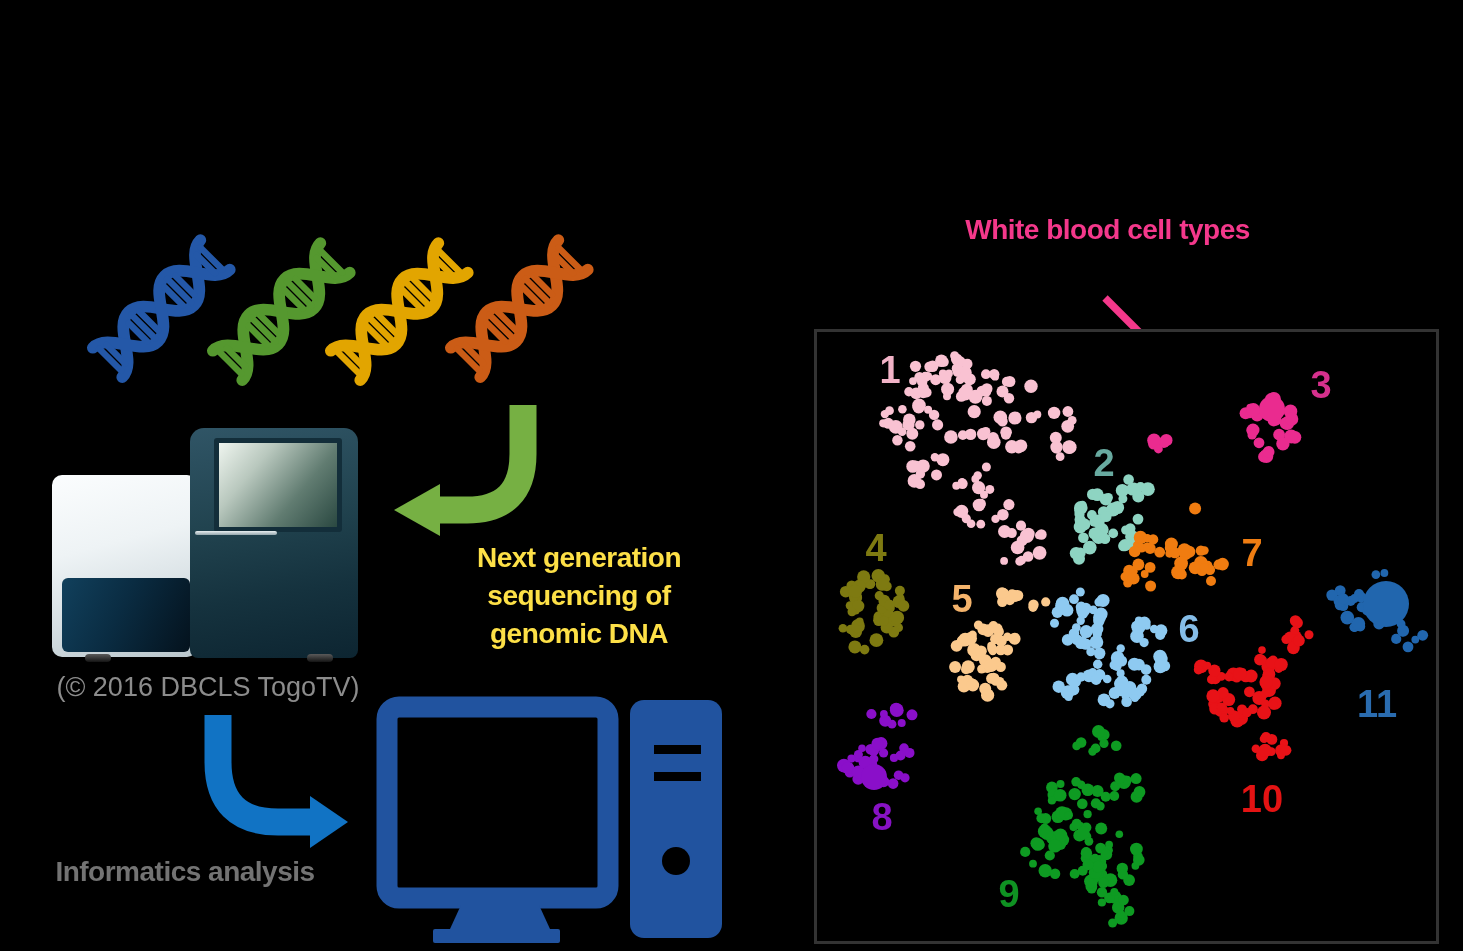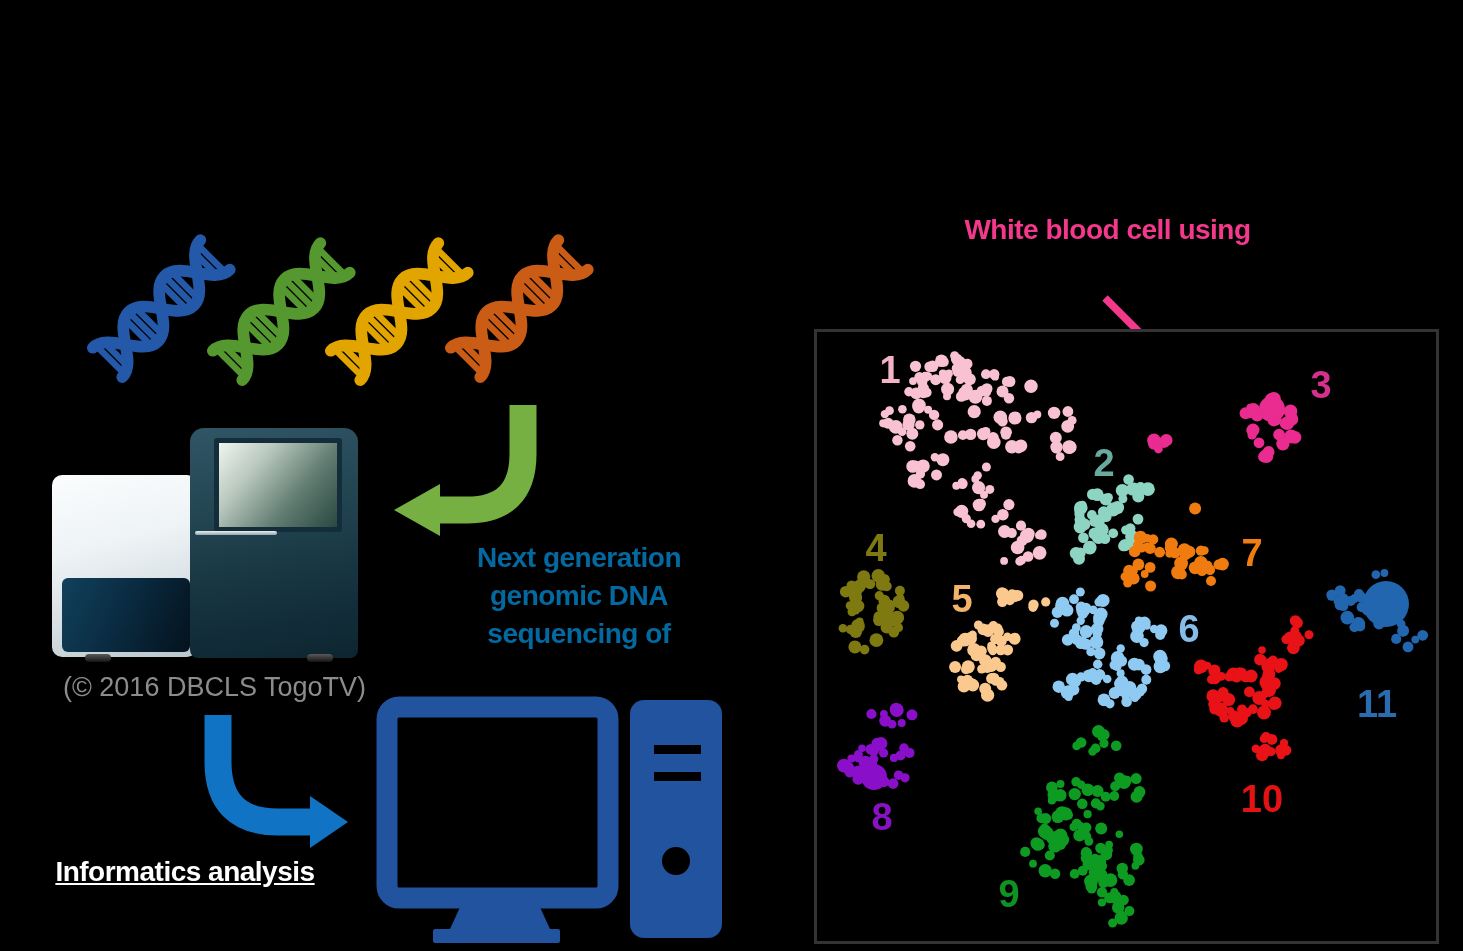--- a/index.html
+++ b/index.html
@@ -22,21 +22,21 @@
     background:linear-gradient(170deg,#305566 0%,#21434f 40%,#15323e 70%,#0d2531 100%);}
   .seq-screen{position:absolute;left:166px;top:16px;width:118px;height:84px;
     border:5px solid #132e3a;border-radius:3px;
     background:linear-gradient(130deg,#eff5ef 0%,#b9c8be 30%,#617c71 65%,#2a4841 100%);}
   .seq-handle{position:absolute;left:147px;top:109px;width:82px;height:4px;border-radius:2px;
     background:linear-gradient(#e9eff1,#94a6ad);}
   .seq-foot{position:absolute;top:232px;width:26px;height:8px;border-radius:4px;
     background:linear-gradient(#5a5a5a,#141414);}
 
   
-  .caption{left:50px;top:672px;width:316px;text-align:right;font-size:27px;}
+  .caption{left:50px;top:672px;width:316px;text-align:center;font-size:27px;}
   .flow-text{font-weight:bold;text-align:center;font-size:28px;letter-spacing:-0.5px;}
   .green-text{left:448px;top:539px;width:262px;line-height:38px;}
   .blue-text{left:2px;top:852px;width:366px;line-height:40px;}
   .annotation-text{left:850px;top:212px;width:515px;font-weight:bold;text-align:center;
     font-size:28px;line-height:36px;letter-spacing:-0.5px;}
 
   
   .plot{left:814px;top:329px;width:625px;height:615px;border:3px solid #333;
     box-sizing:border-box;background:#000;}
   .cluster-label{font-family:"Liberation Sans",sans-serif;font-weight:bold;font-size:38px;}
@@ -135,46 +135,46 @@
     <div class="seq-handle"></div>
     <div class="seq-foot" style="left:37px"></div>
     <div class="seq-foot" style="left:259px"></div>
   </div>
   <div class="abs caption" style="color: rgb(140, 140, 140);">(© 2016 DBCLS TogoTV)</div>
 
   <svg class="abs" style="left: 380px; top: 392px; color: rgb(118, 176, 67);" width="180" height="150" viewBox="0 0 180 150">
     <path d="M143,13 L143,62 Q143,118 87,118 L60,118" fill="none" stroke="currentColor" stroke-width="27"></path>
     <polygon points="60,92 60,144 14,118" fill="currentColor"></polygon>
   </svg>
-  <div class="abs flow-text green-text" style="color: #0369a1;">
+  <div class="abs flow-text green-text" style="color: #fde047;">
     <div>Next generation</div>
+    <div>sequencing of</div>
     <div>genomic DNA</div>
-    <div>sequencing of</div>
   </div>
 
   <svg class="abs" style="left: 195px; top: 705px; color: rgb(17, 115, 196);" width="170" height="150" viewBox="0 0 170 150">
     <path d="M23,10 L23,57 Q23,117 83,117 L115,117" fill="none" stroke="currentColor" stroke-width="27"></path>
     <polygon points="115,91 115,143 153,117" fill="currentColor"></polygon>
   </svg>
-  <div class="abs flow-text blue-text" style="color: #ffffff; text-decoration: underline;">
+  <div class="abs flow-text blue-text" style="color: #737373;">
     <div>Informatics analysis</div>
   </div>
 
   <svg class="abs" style="left: 373px; top: 693px; color: rgb(33, 83, 159);" width="352" height="252" viewBox="0 0 352 252">
     <rect x="14" y="14" width="221" height="191" rx="12" fill="none" stroke="currentColor" stroke-width="21"></rect>
     <polygon points="88,212 166,212 177,236 77,236" fill="currentColor"></polygon>
     <rect x="60" y="236" width="127" height="14" rx="2" fill="currentColor"></rect>
     <rect x="257" y="7" width="92" height="238" rx="14" fill="currentColor"></rect>
     <rect x="281" y="52" width="47" height="9" fill="#000"></rect>
     <rect x="281" y="79" width="47" height="9" fill="#000"></rect>
     <circle cx="303" cy="168" r="14" fill="#000"></circle>
   </svg>
 
   <div class="abs annotation-text" style="color: rgb(244, 56, 139);">
-    <div>White blood cell using</div>
+    <div>White blood cell types</div>
   </div>
   <svg class="abs" style="left: 1050px; top: 280px; color: rgb(244, 56, 139);" width="200" height="150" viewBox="0 0 200 150">
     <line x1="55" y1="18" x2="147" y2="110" stroke="currentColor" stroke-width="7.5"></line>
     <polygon points="162,125 137,116 153,100" fill="currentColor"></polygon>
   </svg>
 
   <div class="abs plot" style="border-color: rgb(51, 51, 51); background: rgb(0, 0, 0);">
     <svg width="619" height="609" viewBox="0 0 619 609">
         <circle cx="146.7" cy="60.4" r="5.4" fill="#f9c2d2"></circle>
         <circle cx="149.8" cy="57.9" r="6.1" fill="#f9c2d2"></circle>

